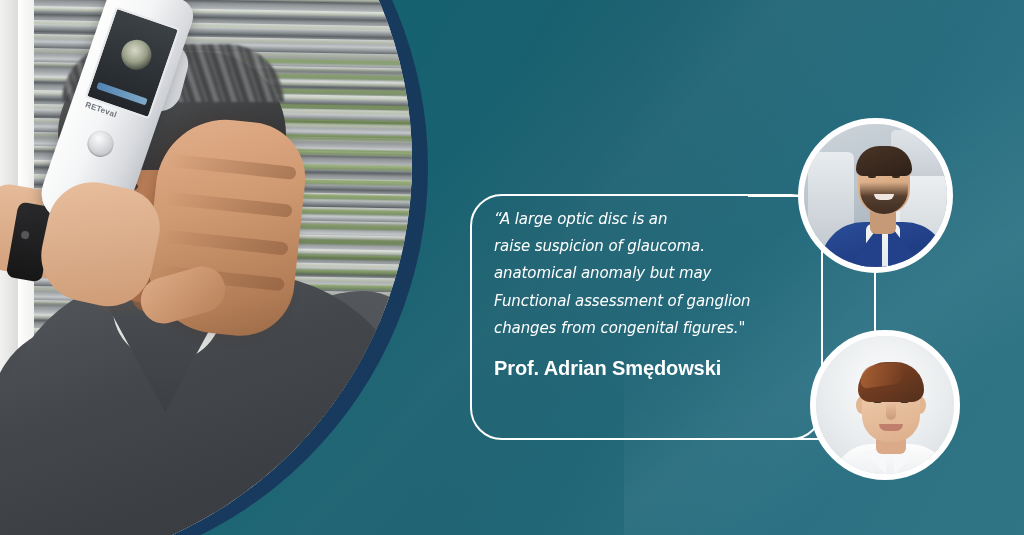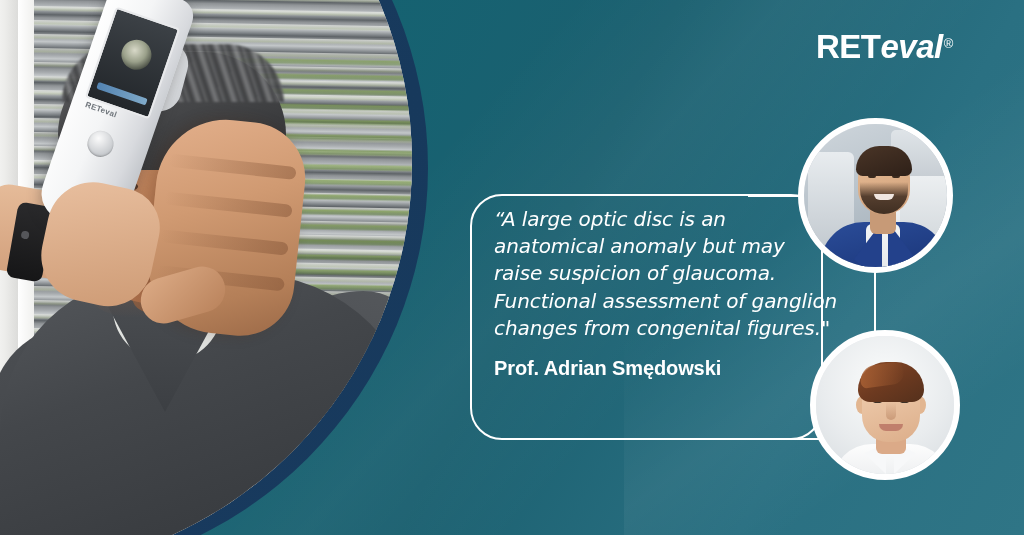--- a/index.html
+++ b/index.html
@@ -417,21 +417,21 @@
   .bubble-text {
     position: absolute;
     left: 494px;
     top: 206px;
     width: 345px;
   }
   .quote-line {
     color: #ffffff;
     font-family: "DejaVu Sans", "Liberation Sans", sans-serif;
     font-style: italic;
-    font-size: 20px;
+    font-size: 15px;
     line-height: 27.2px;
     white-space: nowrap;
     letter-spacing: -0.1px;
   }
   .attribution {
     color: #ffffff;
     font-family: "Liberation Sans", sans-serif;
     font-weight: bold;
     font-size: 20px;
     line-height: 30px;
@@ -710,22 +710,22 @@
   </div>
 
   <div class="conn conn-top"></div>
   <div class="conn conn-bottom"></div>
   <div class="conn conn-vert"></div>
 
   <div class="bubble"></div>
 
   <div class="bubble-text">
     <div class="quote-line">“A large optic disc is an</div>
+    <div class="quote-line">raise suspicion of glaucoma.</div>
     <div class="quote-line">anatomical anomaly but may</div>
-    <div class="quote-line">raise suspicion of glaucoma.</div>
     <div class="quote-line">Functional assessment of ganglion</div>
     <div class="quote-line">changes from congenital figures."</div>
     <div class="attribution">Prof. Adrian Smędowski</div>
   </div>
 
   <div class="avatar avatar-top">
     <div class="av-inner">
       <div class="a1-bg"></div>
       <div class="a1-eq1"></div>
       <div class="a1-eq2"></div>
@@ -759,17 +759,14 @@
       <div class="a2-brow2"></div>
       <div class="a2-eye1"></div>
       <div class="a2-eye2"></div>
       <div class="a2-nose"></div>
       <div class="a2-smile"></div>
       <div class="a2-hair"></div>
       <div class="a2-hair-sweep"></div>
     </div>
   </div>
 
-  <div class="logo">
-    <span class="logo-ret">RET</span><span class="logo-eval">eval</span><span class="logo-reg">®</span>
-  </div>
 
 </div>
 
 </body></html>

